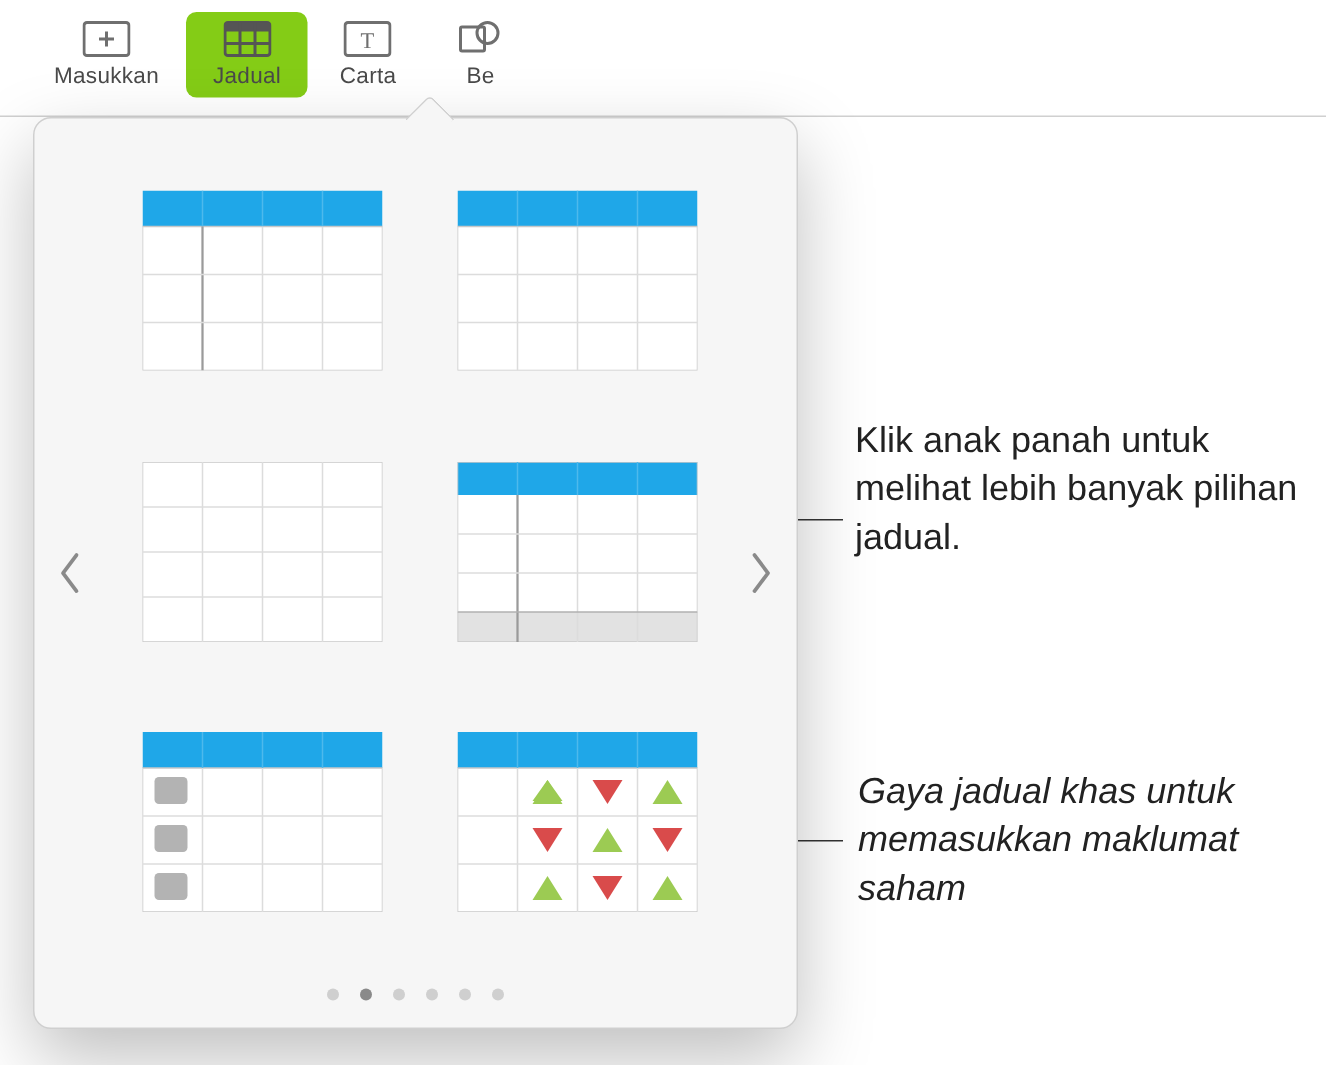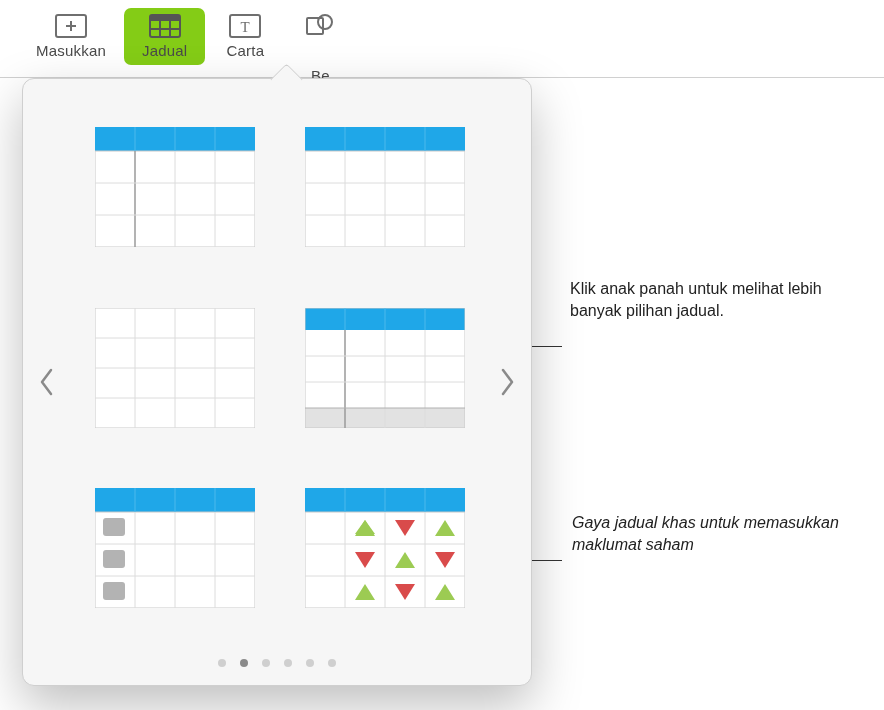--- a/index.html
+++ b/index.html
@@ -123,21 +123,21 @@
     .dot {
       width: 8px;
       height: 8px;
       border-radius: 50%;
       background: #cfcfcf;
       cursor: pointer;
     }
     .dot.active { background: #8a8a8a; }
     .callout {
       position: absolute;
-      font-size: 16px;
+      font-size: 24px;
       color: #222;
       line-height: 1.35;
     }
     .callout-1 { top: 278px; left: 570px; width: 300px; }
     .callout-2 { top: 512px; left: 572px; width: 300px; font-style: italic; }
     .leader {
       position: absolute;
       height: 1px;
       background: #333;
     }
@@ -176,21 +176,21 @@
   <div class="toolbar-item">
     <div class="toolbar-icon">
       <svg width="32" height="26" viewBox="0 0 32 26">
         <rect x="1" y="3" width="30" height="22" rx="2" fill="none" stroke="#6f6f6f" stroke-width="2"></rect>
         <text x="16" y="20" font-size="15" text-anchor="middle" fill="#6f6f6f" font-family="serif">T</text>
       </svg>
     </div>
     <div class="toolbar-label">Carta</div>
   </div>
 
-  <div class="toolbar-item" style="min-width:40px; padding-right:0;gap:25px;">
+  <div class="toolbar-item" style="min-width:40px; padding-right:0;">
     <div class="toolbar-icon">
       <svg width="30" height="26" viewBox="0 0 30 26">
         <rect x="2" y="6" width="16" height="16" rx="1" fill="none" stroke="#6f6f6f" stroke-width="2"></rect>
         <circle cx="20" cy="10" r="7" fill="none" stroke="#6f6f6f" stroke-width="2"></circle>
       </svg>
     </div>
     <div class="toolbar-label">Be</div>
   </div>
 </div>
 

